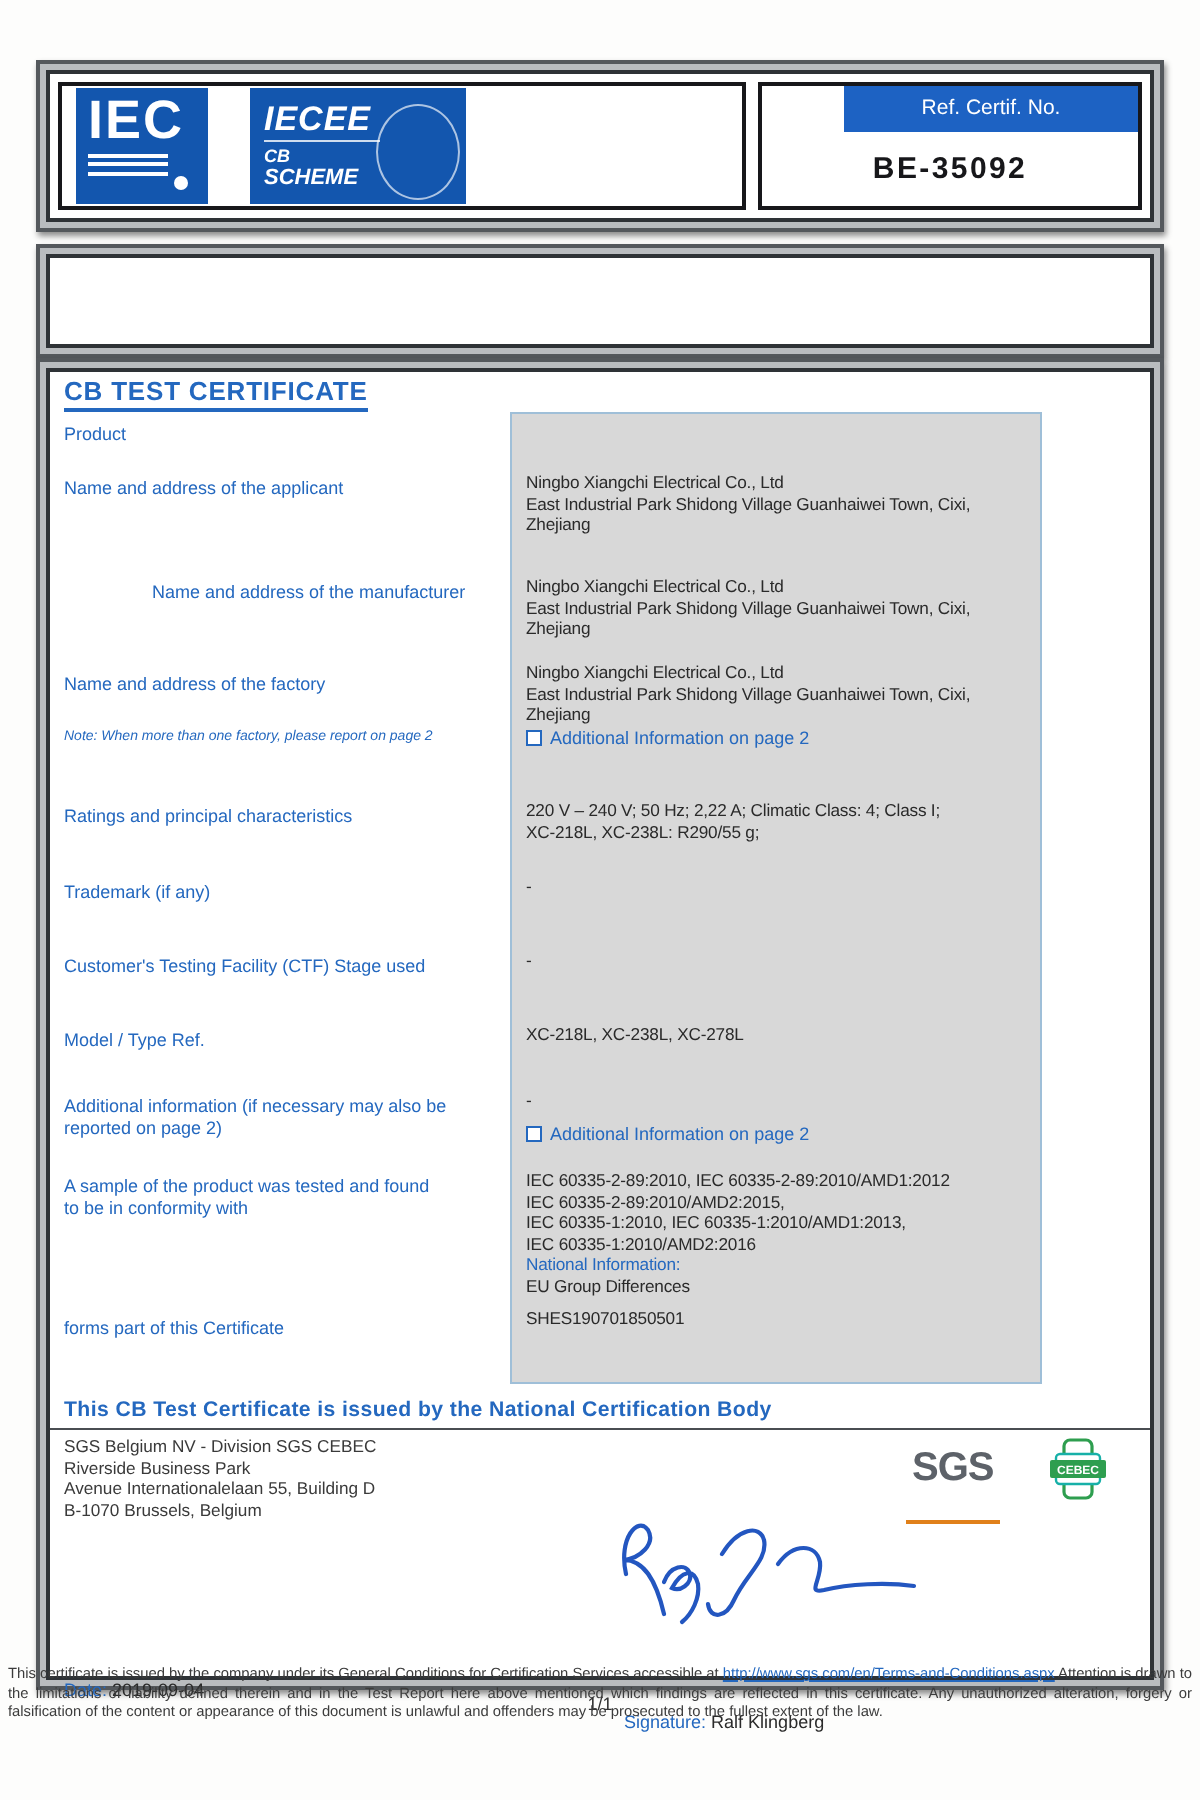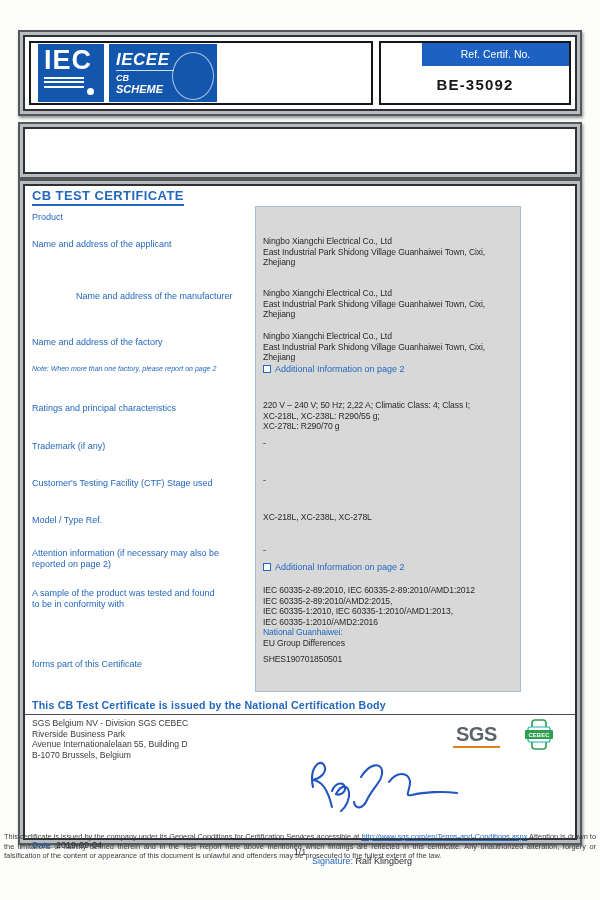--- a/index.html
+++ b/index.html
@@ -13,21 +13,21 @@
     padding:3px; box-shadow:1px 2px 3px rgba(0,0,0,.45);
   }
   .frame > .inner {
     border:2px solid #2e3236; background:#fff; width:100%; height:100%;
     position:relative;
   }
   
   .hdr-inner { display:flex; gap:6px; padding:4px; }
   .logo-box {
     flex:1; border:2px solid #17171a; background:#fff;
-    display:flex; align-items:center; padding-left:7px; gap:5px; height:64px;
+    display:flex; align-items:center; padding-left:7px; gap:21px; height:64px;
   }
   .iec-box {
     width:66px; height:58px; background:#1356ae; color:#fff;
     position:relative; padding:3px 0 0 6px;
   }
   .iec-text { font-size:27px; font-weight:bold; letter-spacing:1px; line-height:1; }
   .iec-lines span { display:block; width:40px; height:2px; background:#fff; margin:2.5px 0; }
   .iec-dot { position:absolute; right:10px; bottom:7px; width:7px; height:7px; border-radius:50%; background:#fff; }
   .iecee-box {
     width:108px; height:58px; background:#1356ae; color:#fff;
@@ -57,21 +57,21 @@
   .lbl { position:absolute; left:7px; width:220px; font-size:9px; color:#2468bf; line-height:10.5px; }
   .val { position:absolute; left:238px; width:254px; font-size:8.6px; color:#2a2a2a; line-height:10.5px; letter-spacing:-.1px; white-space:nowrap; }
   .note { position:absolute; left:7px; width:230px; font-size:7px; font-style:italic; color:#2468bf; }
   .cbx-row { position:absolute; left:238px; display:flex; align-items:center; gap:4px; color:#2468bf; font-size:9px; }
   .cbx { width:8px; height:8px; border:1px solid #2468bf; background:#fff; display:inline-block; }
   .nat-diff { color:#2468bf; }
   .ncb-statement { position:absolute; left:7px; top:513px; font-size:10.6px; font-weight:600; color:#2468bf; letter-spacing:.2px; }
   .divider { position:absolute; left:0; top:528px; width:100%; border-top:1.5px solid #4a4e52; }
   .ncb-addr { position:absolute; left:7px; top:532px; font-size:8.6px; color:#3a3a3a; line-height:10.6px; }
   .sgs-logo {
-    position:absolute; left:428px; top:537px; background:#fff; padding:0 3px 1px;
+    position:absolute; left:428px; top:537px; background:#fff; padding:0 3px 15px;
     font-size:20px; font-weight:bold; color:#5d6269; letter-spacing:-.5px;
     border-bottom:2px solid #e0801a; line-height:22px;
   }
   .cebec-logo { position:absolute; left:497px; top:533px; }
   .sig-svg { position:absolute; left:270px; top:563px; }
   .signoff { position:absolute; left:7px; top:633px; width:530px; font-size:9px;margin-top:21px; }
   .signoff .blue { color:#2468bf; }
   .signoff .dark { color:#2a2a2a; }
   .sig-part { position:absolute; left:280px; top:16px; }
   
@@ -125,21 +125,21 @@
       <div class="lbl" style="top:26px;">Product</div>
       <div class="lbl" style="top:53px;">Name and address of the applicant</div>
       <div class="lbl" style="top:105px;margin-left:44px;">Name and address of the manufacturer</div>
       <div class="lbl" style="top:151px;">Name and address of the factory</div>
       <div class="note" style="top:179px;">Note: When more than one factory, please report on page 2</div>
       <div class="lbl" style="top:217px;">Ratings and principal characteristics</div>
       <div class="lbl" style="top:255px;">Trademark (if any)</div>
       <div class="lbl" style="top:292px;">Customer's Testing Facility (CTF) Stage used</div>
       <div class="lbl" style="top:329px;">Model / Type Ref.</div>
       <div class="lbl" style="top:362px;">
-        <div>Attention information (if necessary may also be</div>
+        <div>Additional information (if necessary may also be</div>
         <div>reported on page 2)</div>
       </div>
       <div class="lbl" style="top:402px;">
         <div>A sample of the product was tested and found</div>
         <div>to be in conformity with</div>
       </div>
       <div class="lbl" style="top:473px;">
         <div>forms part of this Certificate</div>
       </div>
 
@@ -158,36 +158,35 @@
         <div>East Industrial Park Shidong Village Guanhaiwei Town, Cixi,</div>
         <div>Zhejiang</div>
       </div>
       <div class="cbx-row" style="top:178px;">
         <span class="cbx"></span>
         <span>Additional Information on page 2</span>
       </div>
       <div class="val" style="top:214px;">
         <div>220 V – 240 V; 50 Hz; 2,22 A; Climatic Class: 4; Class I;</div>
         <div>XC-218L, XC-238L: R290/55 g;</div>
-        <div>XC-278L: R290/70 g</div>
       </div>
       <div class="val" style="top:252px;">-</div>
       <div class="val" style="top:289px;">-</div>
       <div class="val" style="top:326px;">XC-218L, XC-238L, XC-278L</div>
       <div class="val" style="top:359px;">-</div>
       <div class="cbx-row" style="top:376px;">
         <span class="cbx"></span>
         <span>Additional Information on page 2</span>
       </div>
       <div class="val" style="top:399px;">
         <div>IEC 60335-2-89:2010, IEC 60335-2-89:2010/AMD1:2012</div>
         <div>IEC 60335-2-89:2010/AMD2:2015,</div>
         <div>IEC 60335-1:2010, IEC 60335-1:2010/AMD1:2013,</div>
         <div>IEC 60335-1:2010/AMD2:2016</div>
-        <div class="nat-diff">National Guanhaiwei:</div>
+        <div class="nat-diff">National Information:</div>
         <div>EU Group Differences</div>
       </div>
       <div class="val" style="top:468px;">SHES190701850501</div>
 
       <div class="ncb-statement">This CB Test Certificate is issued by the National Certification Body</div>
       <div class="divider"></div>
       <div class="ncb-addr">
         <div>SGS Belgium NV - Division SGS CEBEC</div>
         <div>Riverside Business Park</div>
         <div>Avenue Internationalelaan 55, Building D</div>

